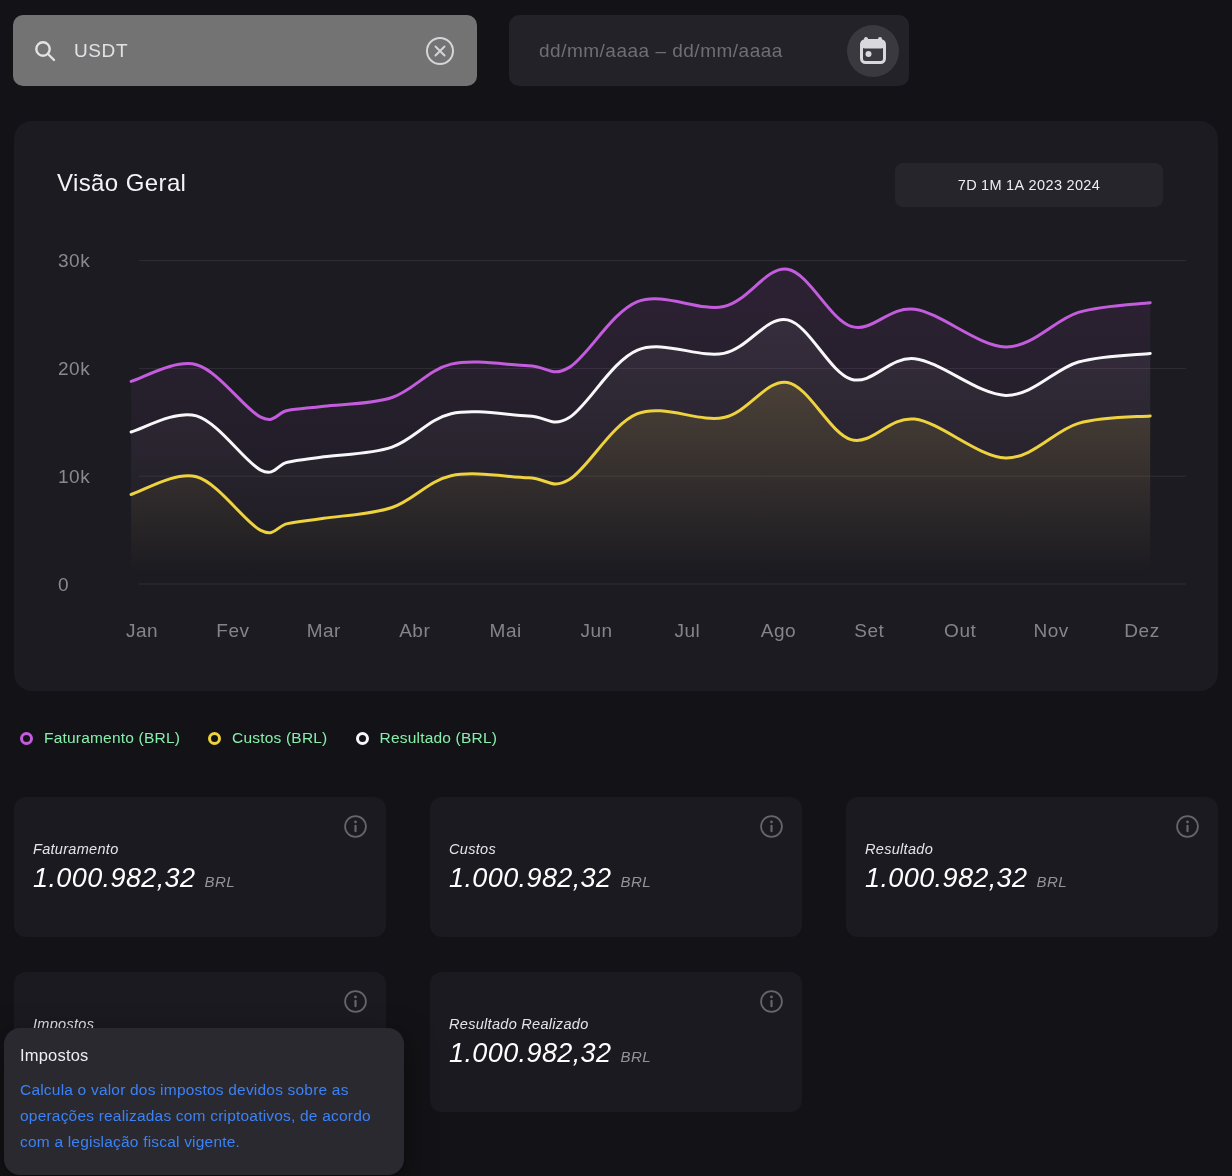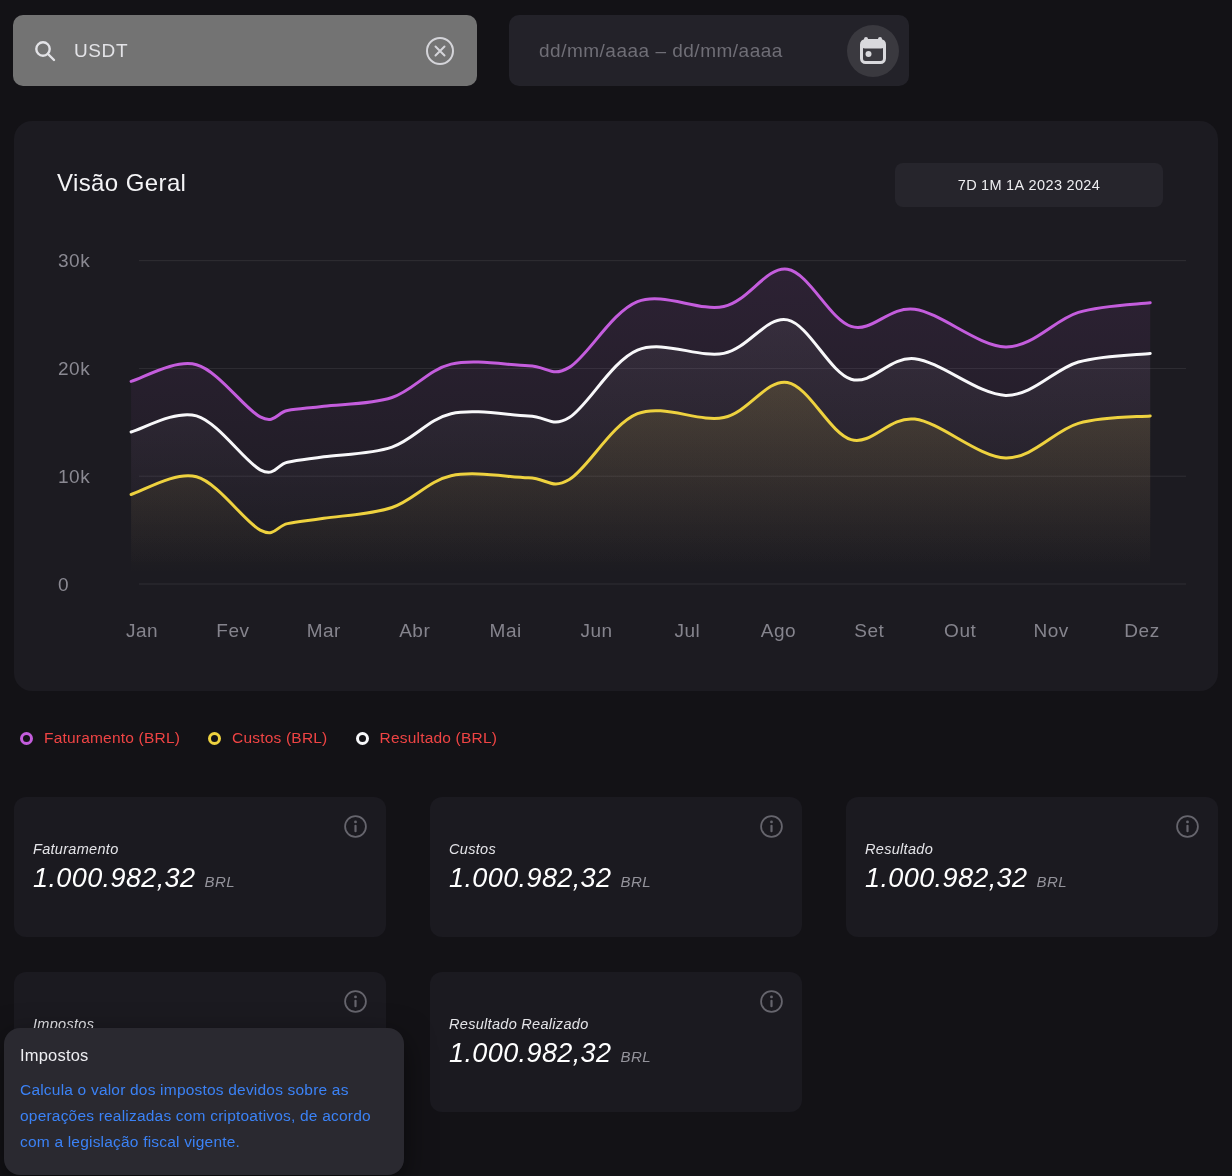--- a/index.html
+++ b/index.html
@@ -21,21 +21,21 @@
   .overview-card{position:absolute;left:14px;top:121px;width:1204px;height:570px;background:#1c1b21;border-radius:18px;}
   .overview-title{position:absolute;left:43px;top:48px;margin:0;font-size:24px;font-weight:400;letter-spacing:.4px;color:#f4f4f6;}
   .range-selector{position:absolute;right:55px;top:42px;width:268px;height:44px;background:#26252c;border-radius:8px;display:flex;align-items:center;justify-content:center;padding:0 22px;}
   .range-btn{background:transparent;border:none;color:#eeeef1;font-size:14.5px;letter-spacing:.4px;padding:4px 2px;cursor:pointer;}
   .chart-svg{position:absolute;left:0;top:0;}
 
   
   .legend{position:absolute;left:20px;top:723px;height:30px;display:flex;align-items:center;gap:28px;}
   .legend-item{display:flex;align-items:center;gap:11px;cursor:pointer;}
   .legend-ring{width:13px;height:13px;border-radius:50%;border:3.5px solid #fff;background:transparent;}
-  .legend-label{color:#ef4444;font-size:15.5px;letter-spacing:.2px;text-align:right;}
+  .legend-label{color:#86efac;font-size:15.5px;letter-spacing:.2px;text-align:right;}
 
   
   .stat-grid{position:absolute;left:14px;top:797px;width:1204px;display:grid;grid-template-columns:repeat(3,1fr);grid-auto-rows:140px;column-gap:44px;row-gap:35px;font-style:italic;}
   .stat-card{position:relative;background:#1b1a20;border-radius:12px;}
   .info-icon{position:absolute;top:17px;right:18px;color:#66656d;display:block;line-height:0;cursor:pointer;}
   .stat-label{position:absolute;left:19px;top:44px;font-size:14.5px;letter-spacing:.3px;color:#e4e4e8;}
   .stat-value-row{position:absolute;left:19px;top:66px;white-space:nowrap;}
   .stat-value{font-size:27px;letter-spacing:.4px;color:#ffffff;}
   .stat-currency{font-size:15px;color:#94939b;margin-left:9px;letter-spacing:.5px;}
 

